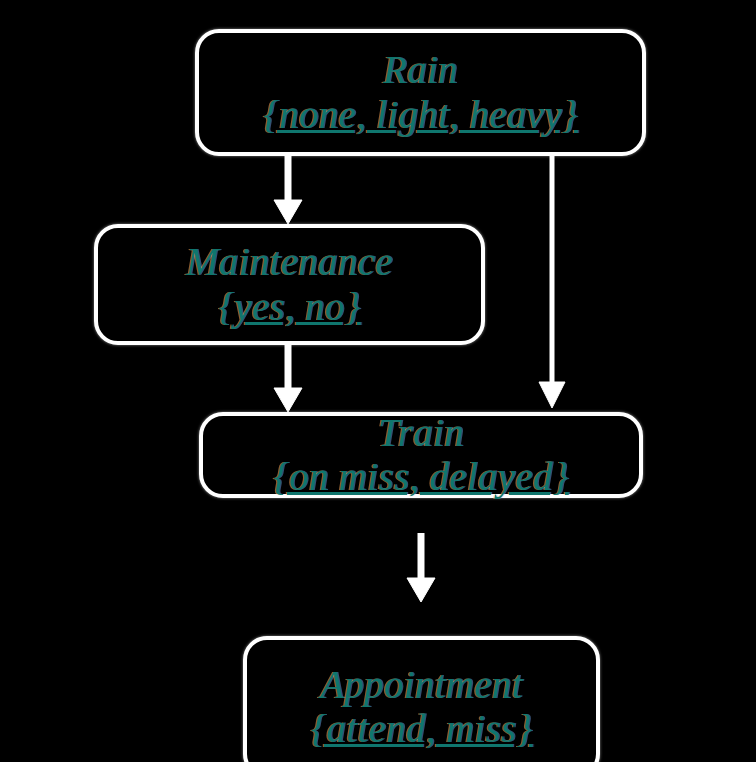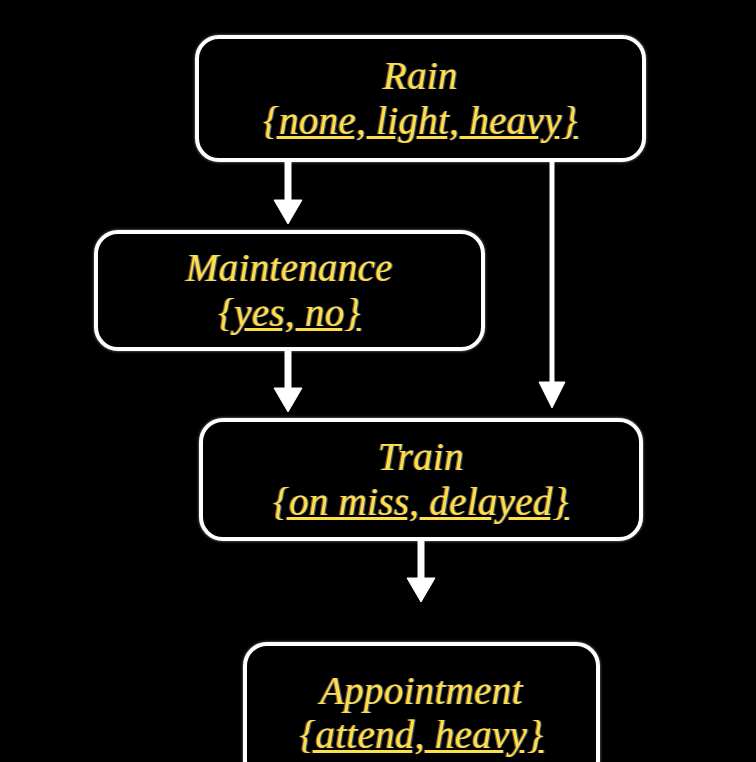--- a/index.html
+++ b/index.html
@@ -23,46 +23,45 @@
     position: absolute;
     box-sizing: border-box;
     border: 4px solid #ffffff;
     border-radius: 24px;
     background: #000000;
     display: flex;
     flex-direction: column;
     align-items: center;
     justify-content: center;
     text-align: center;
-    color: #fde047;
+    color: #0f766e;
     font-style: italic;
     line-height: 1.08;
     letter-spacing: 0.3px;
     box-shadow: 0 0 3px rgba(255,255,255,0.55);
-    margin-top: 6px;
   }
   .node .n-name {
     display: block;
     font-size: 39px;
     text-shadow: -1.2px 0 0 rgba(255,170,90,0.55), 1.2px 0 0 rgba(120,175,255,0.45);
     white-space: nowrap;
   }
   .node .n-states {
     display: block;
     font-size: 39px;
     margin-top: 2px;
     text-shadow: -1.2px 0 0 rgba(255,170,90,0.55), 1.2px 0 0 rgba(120,175,255,0.45);
     white-space: nowrap;
     text-decoration: underline;
   }
 
   
   #node-rain        { left: 195px; top: 29px;  width: 451px; height: 127px; }
   #node-maintenance { left: 94px;  top: 224px; width: 391px; height: 121px; text-align: right; }
-  #node-train       { left: 199px; top: 412px; width: 444px; height: 123px; }
+  #node-train       { left: 199px; top: 412px; width: 444px; height: 86px; }
   #node-appointment { left: 243px; top: 636px; width: 357px; height: 142px; }
 
   .edge {
     position: absolute;
     overflow: visible;
   }
   .edge line, .edge polygon {
     stroke: #ffffff;
     fill: #ffffff;
   }
@@ -102,16 +101,16 @@
     <span class="n-states">{yes, no}</span>
   </div>
 
   <div class="node" id="node-train">
     <span class="n-name">Train</span>
     <span class="n-states">{on miss, delayed}</span>
   </div>
 
   <div class="node" id="node-appointment">
     <span class="n-name">Appointment</span>
-    <span class="n-states">{attend, heavy}</span>
+    <span class="n-states">{attend, miss}</span>
   </div>
 
 </div>
 
 </body></html>

